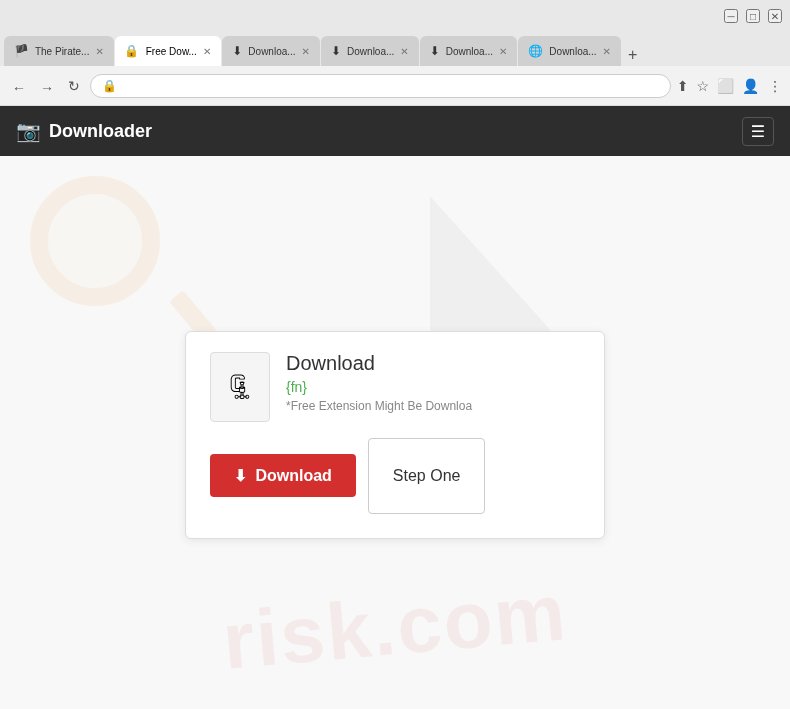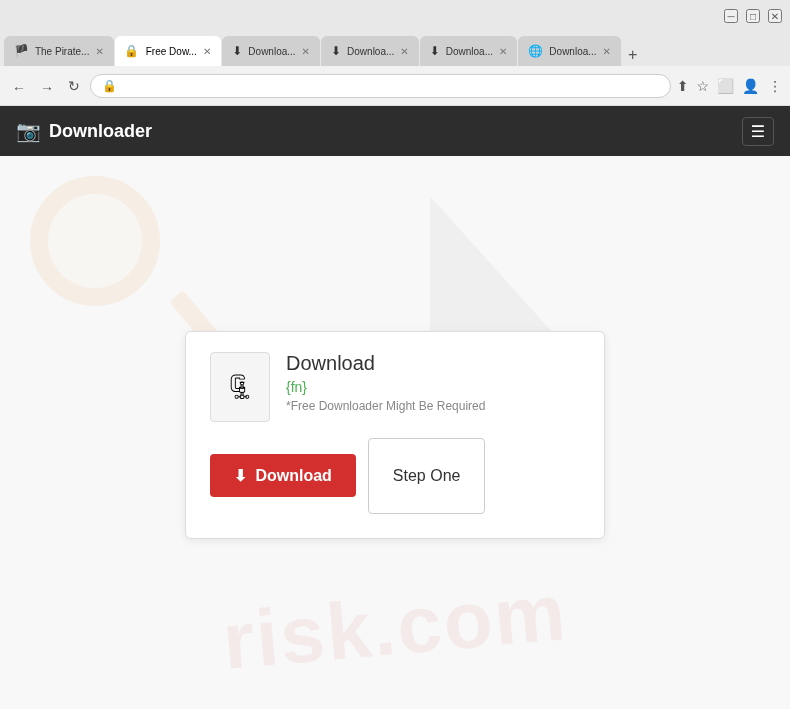--- a/index.html
+++ b/index.html
@@ -217,21 +217,21 @@
   </div>
 
   <div class="download-card">
     <div class="card-top">
       <div class="file-icon-wrap">
         <span>🗜</span>
       </div>
       <div class="card-info">
         <div class="card-title">Download</div>
         <div class="card-filename">{fn}</div>
-        <div class="card-note">*Free Downloader Might Be Required</div>
+        <div class="card-note">*Free Extension Might Be Downloa</div>
       </div>
     </div>
     <div class="card-actions">
       <button class="download-btn">
         <span>⬇</span>
         <span>Download</span>
       </button>
       <button class="step-btn">Step One</button>
     </div>
   </div>

